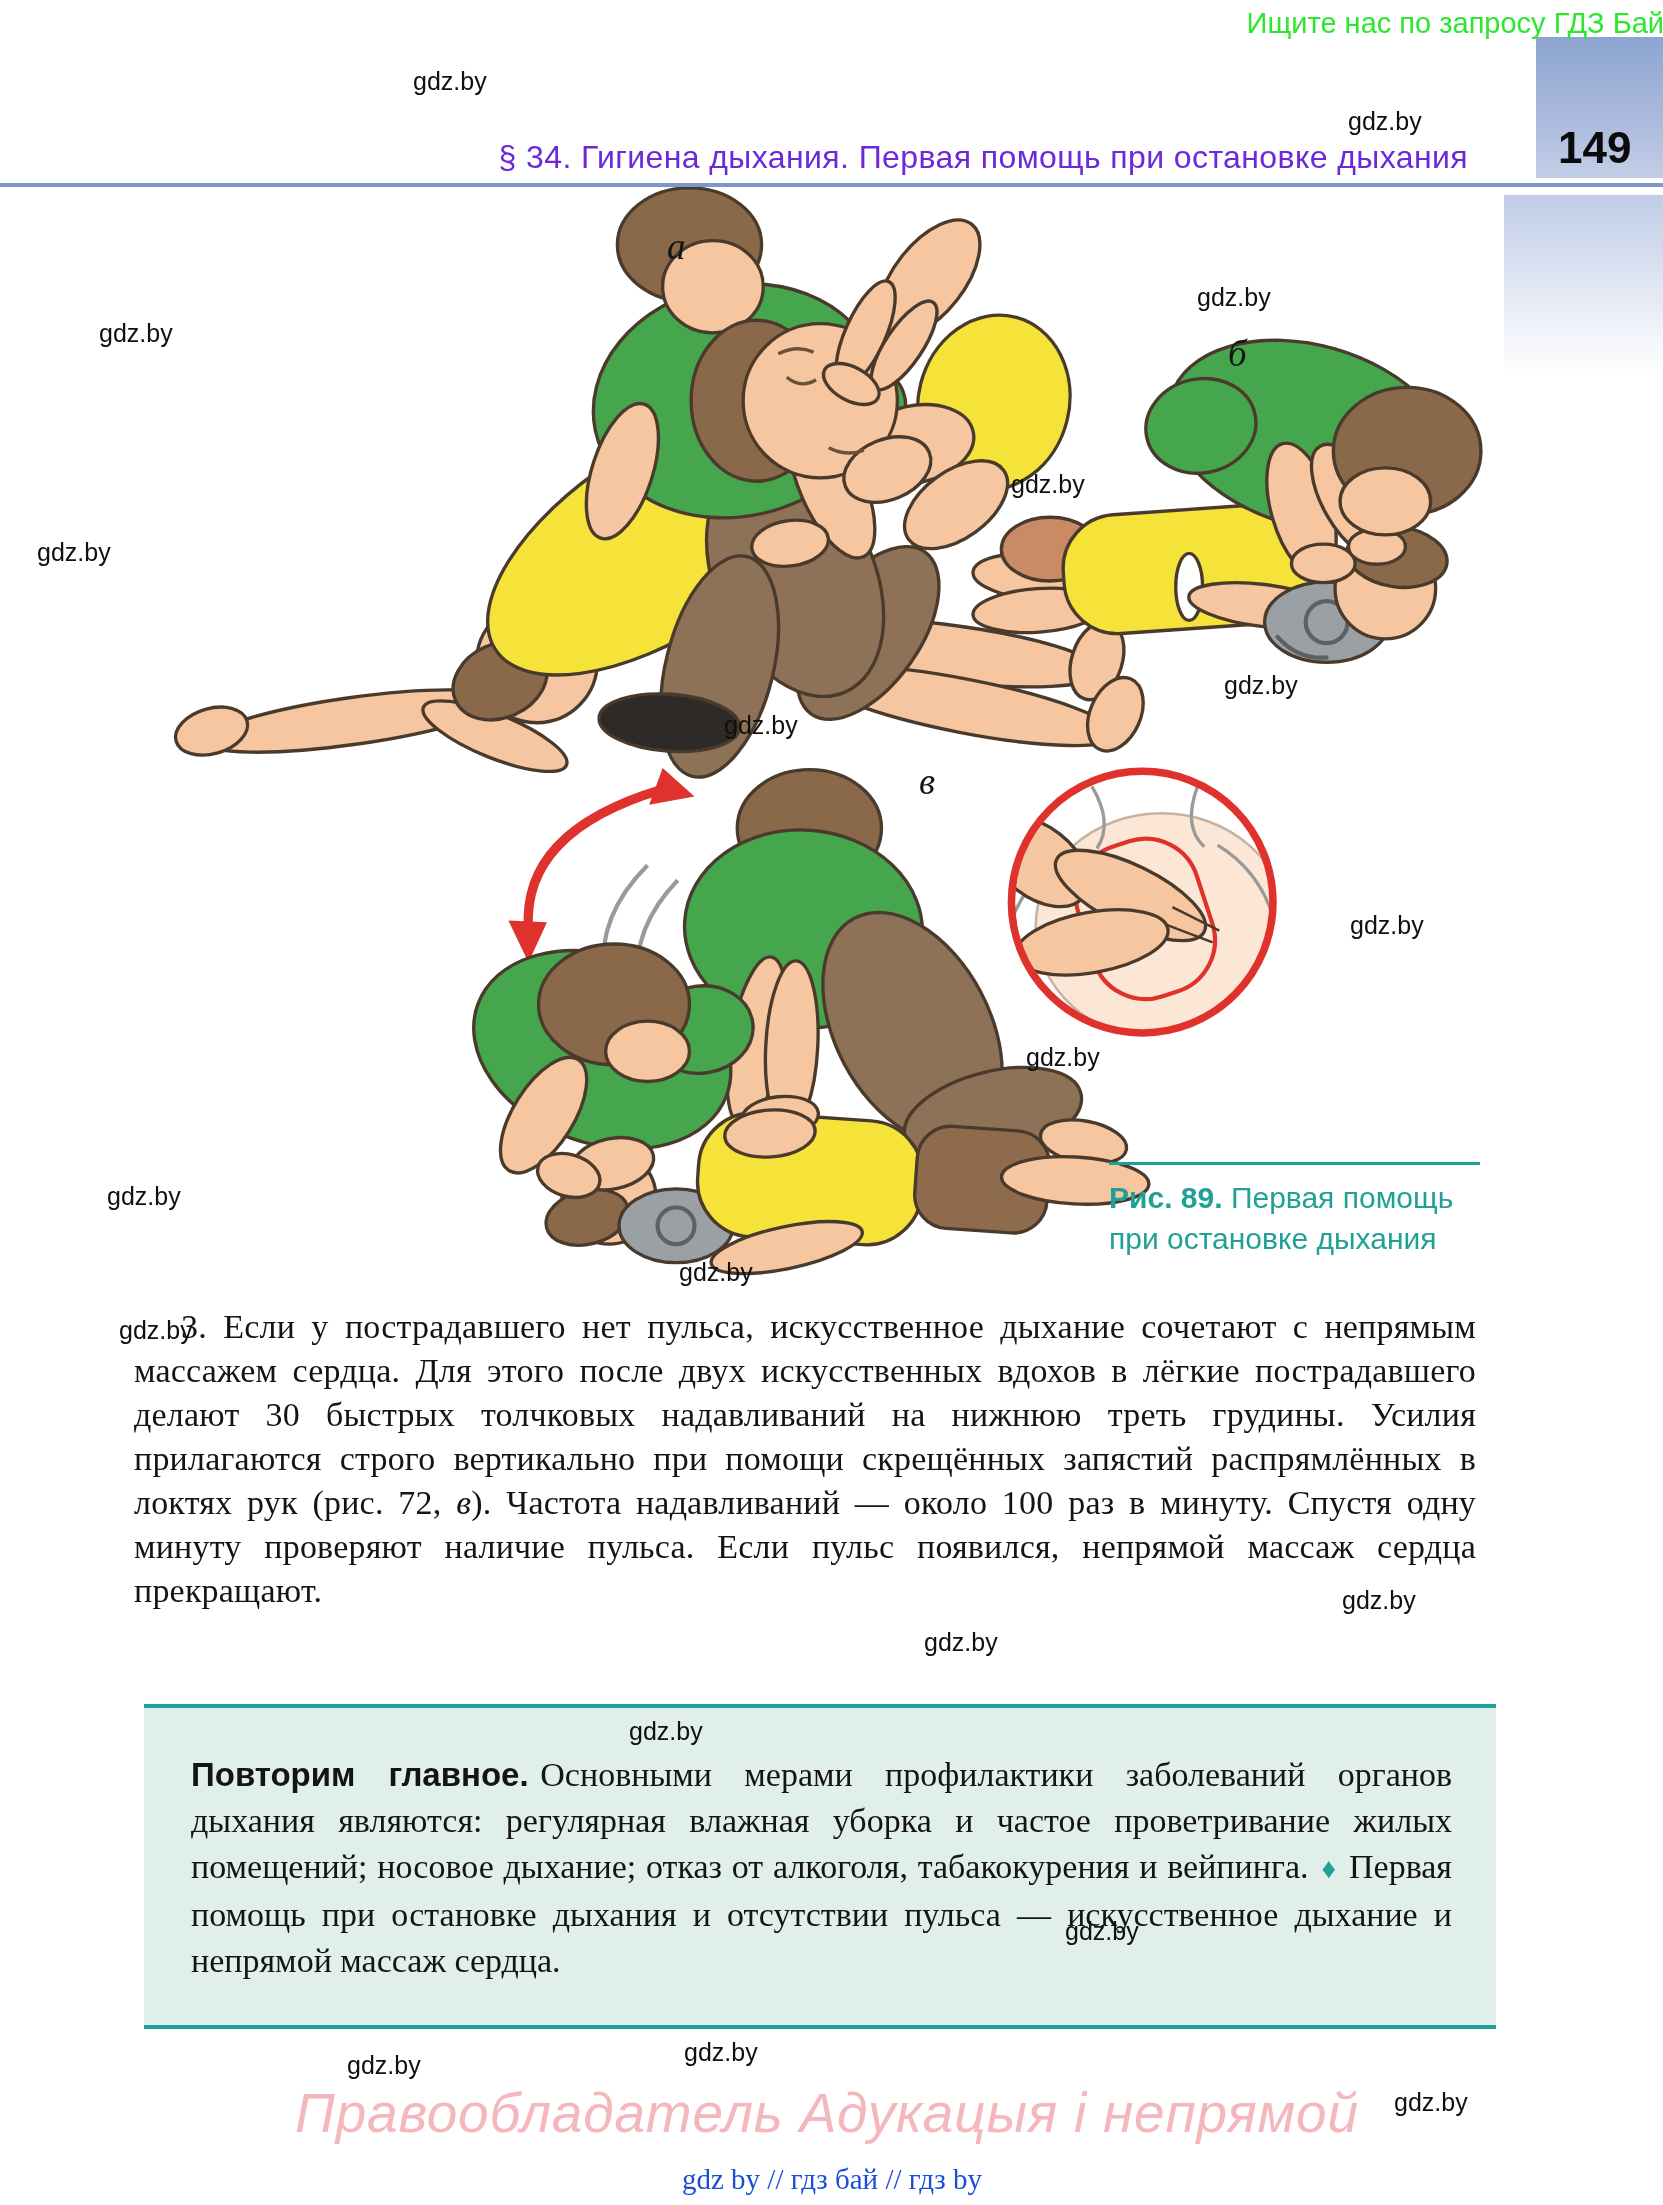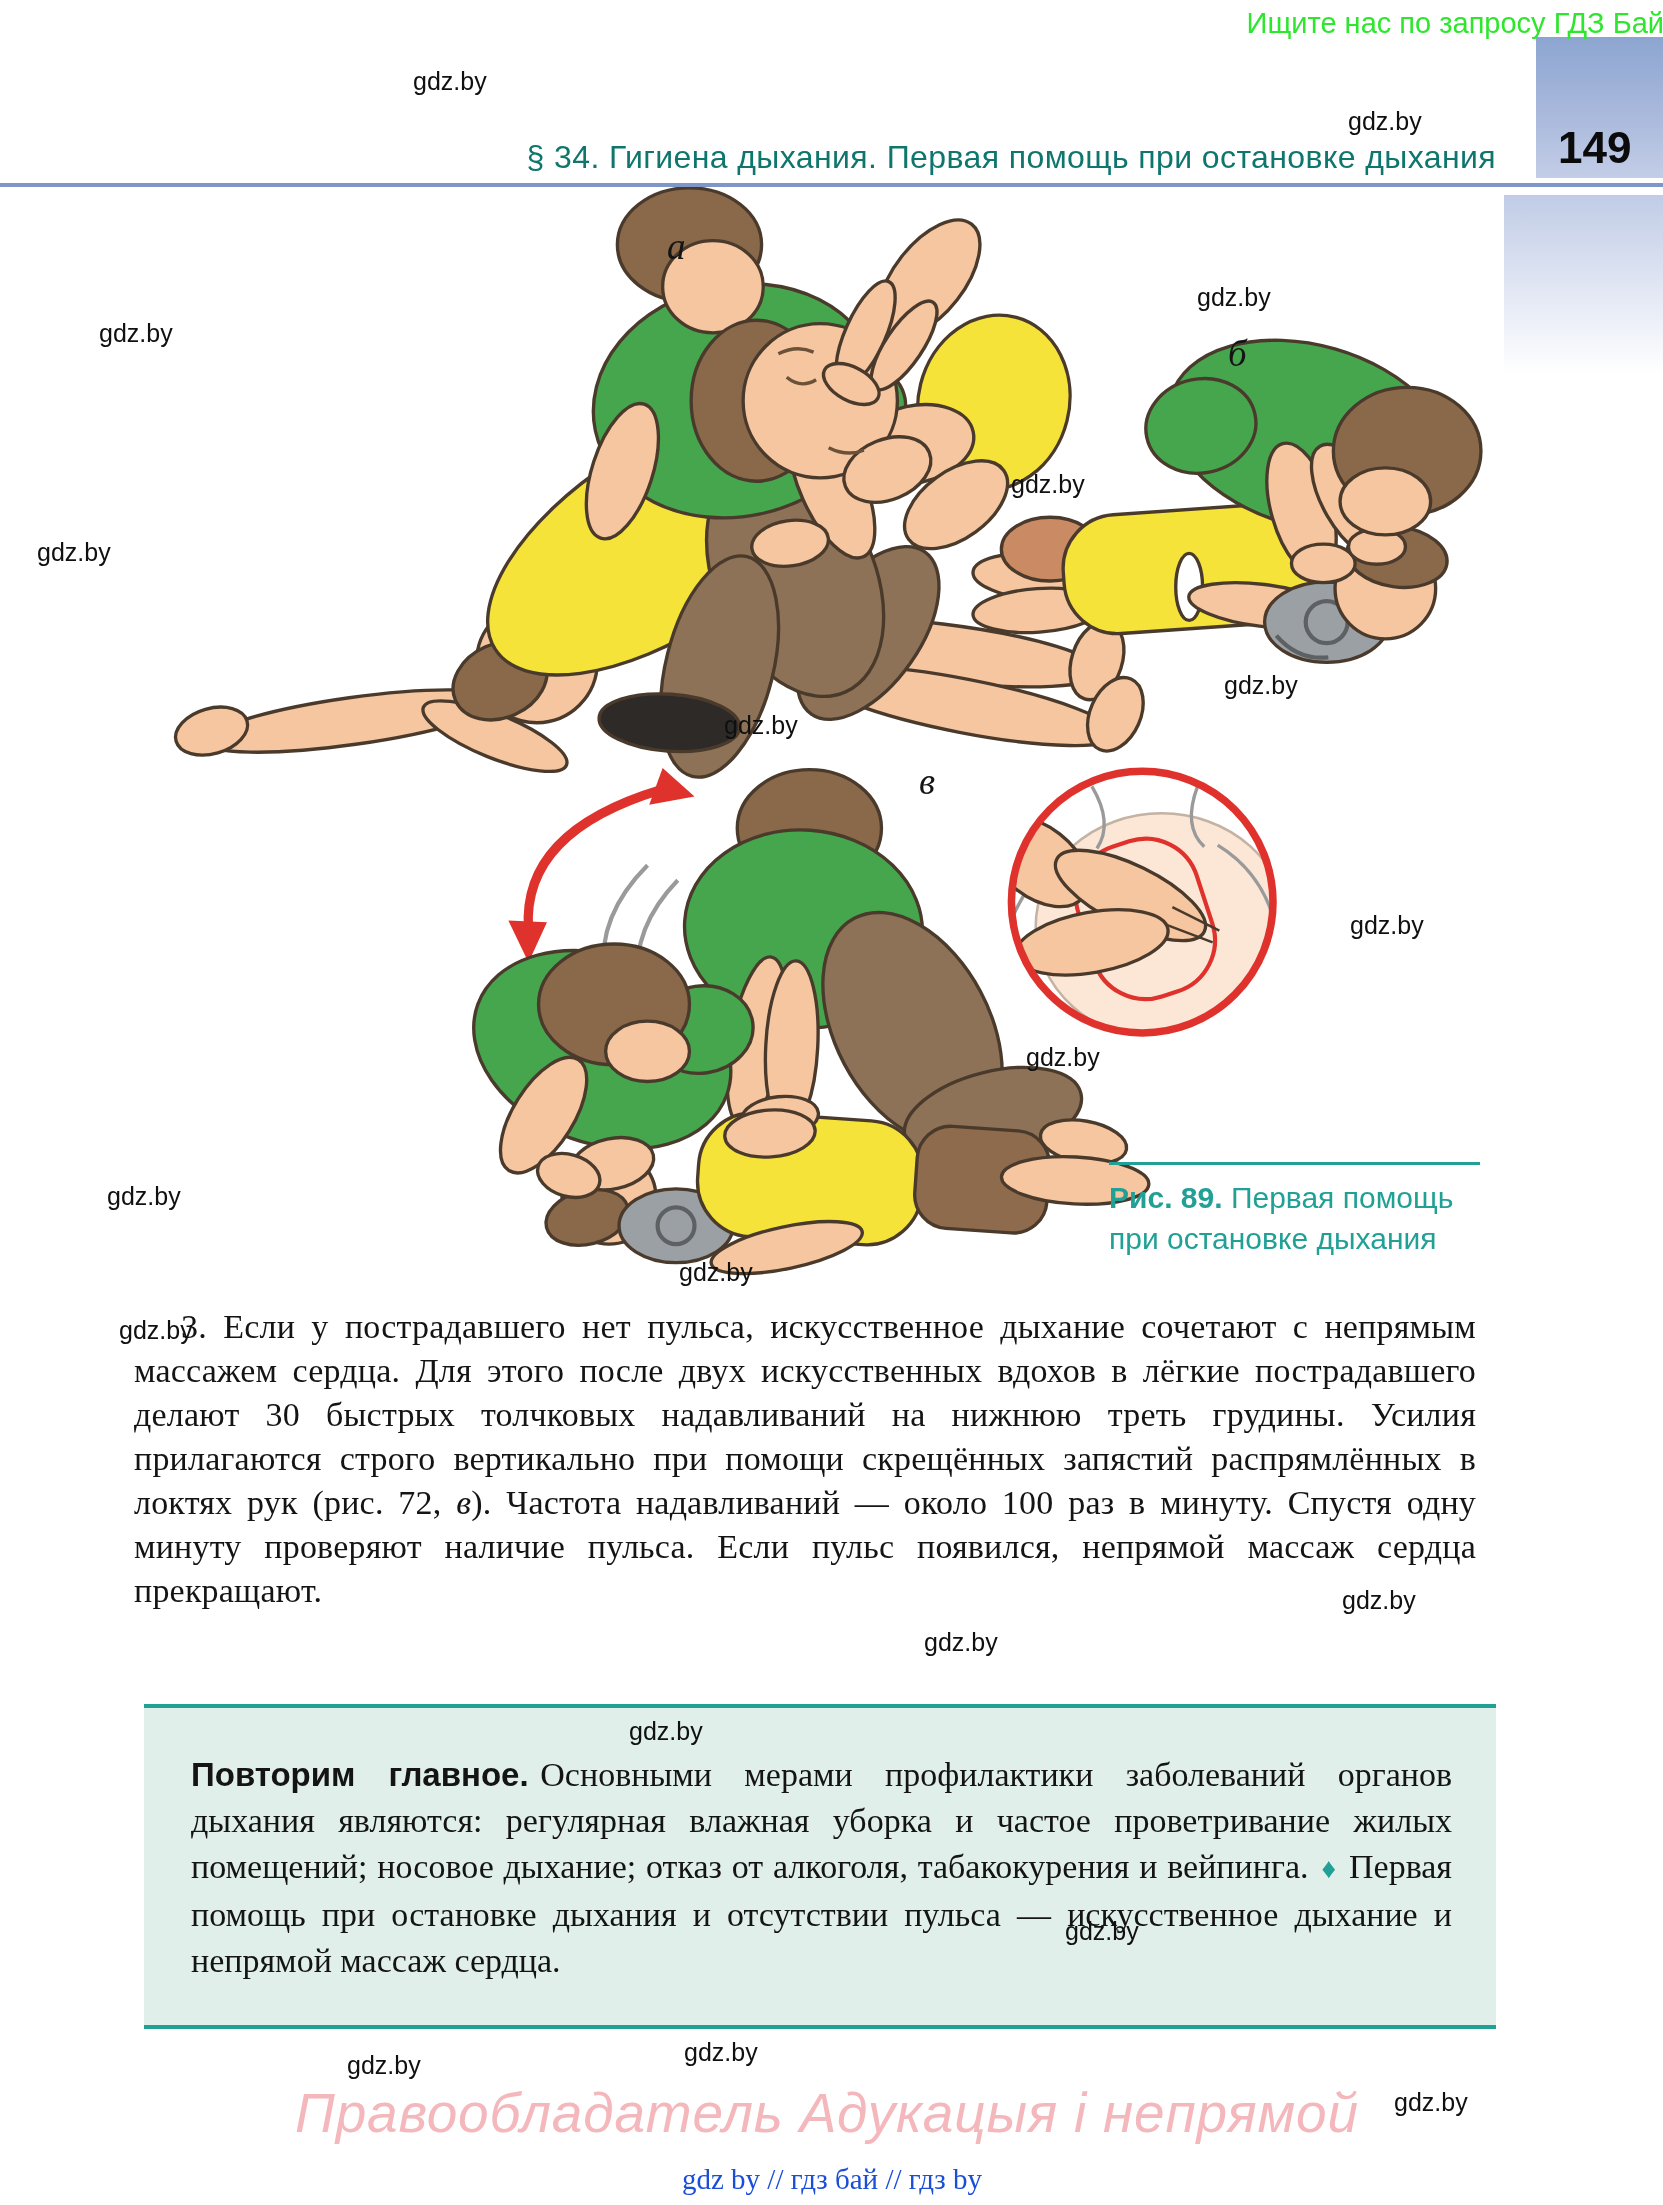--- a/index.html
+++ b/index.html
@@ -4,21 +4,21 @@
 <style>
   html,body{margin:0;padding:0;background:#9a9a9a;}
   .page{position:relative;width:1664px;height:2205px;background:#ffffff;overflow:hidden;
         font-family:"Liberation Sans",sans-serif;color:#141414;}
   .figure-art{position:absolute;left:0;top:0;width:1664px;height:2205px;z-index:1;}
 
   .promo-top{position:absolute;top:6.7px;left:0;width:100%;text-align:right;
              font-size:29px;color:#2ee62e;z-index:6;}
   .wm{position:absolute;font-size:25px;color:#101010;white-space:nowrap;z-index:6;}
 
-  .header-title{position:absolute;top:139px;right:168px;font-size:32px;color:#0f766e;
+  .header-title{position:absolute;top:139px;right:196px;font-size:32px;color:#6d28d9;
                 letter-spacing:0.4px;z-index:6;white-space:nowrap;}
   .pagenum-box{position:absolute;left:1504px;top:37px;width:159px;height:141px;z-index:4;
                background:linear-gradient(180deg,#8ca5d0 0%,#a9b9dc 55%,#c3cde7 100%);margin-left:32px;}
   .pagenum{position:absolute;left:22px;top:86px;font-size:44px;font-weight:bold;color:#0b0b0b;}
   .header-rule{position:absolute;left:0;top:183px;width:1664px;height:4.2px;background:#7e97c8;z-index:3;}
   .pagenum-box2{position:absolute;left:1504px;top:195px;width:159px;height:179px;z-index:2;
                background:linear-gradient(180deg,#c0cce6 0%,rgba(255,255,255,0) 100%);}
 
   .fig-label{position:absolute;font-family:"Liberation Serif",serif;font-style:italic;
              font-size:37px;color:#141414;z-index:6;}

